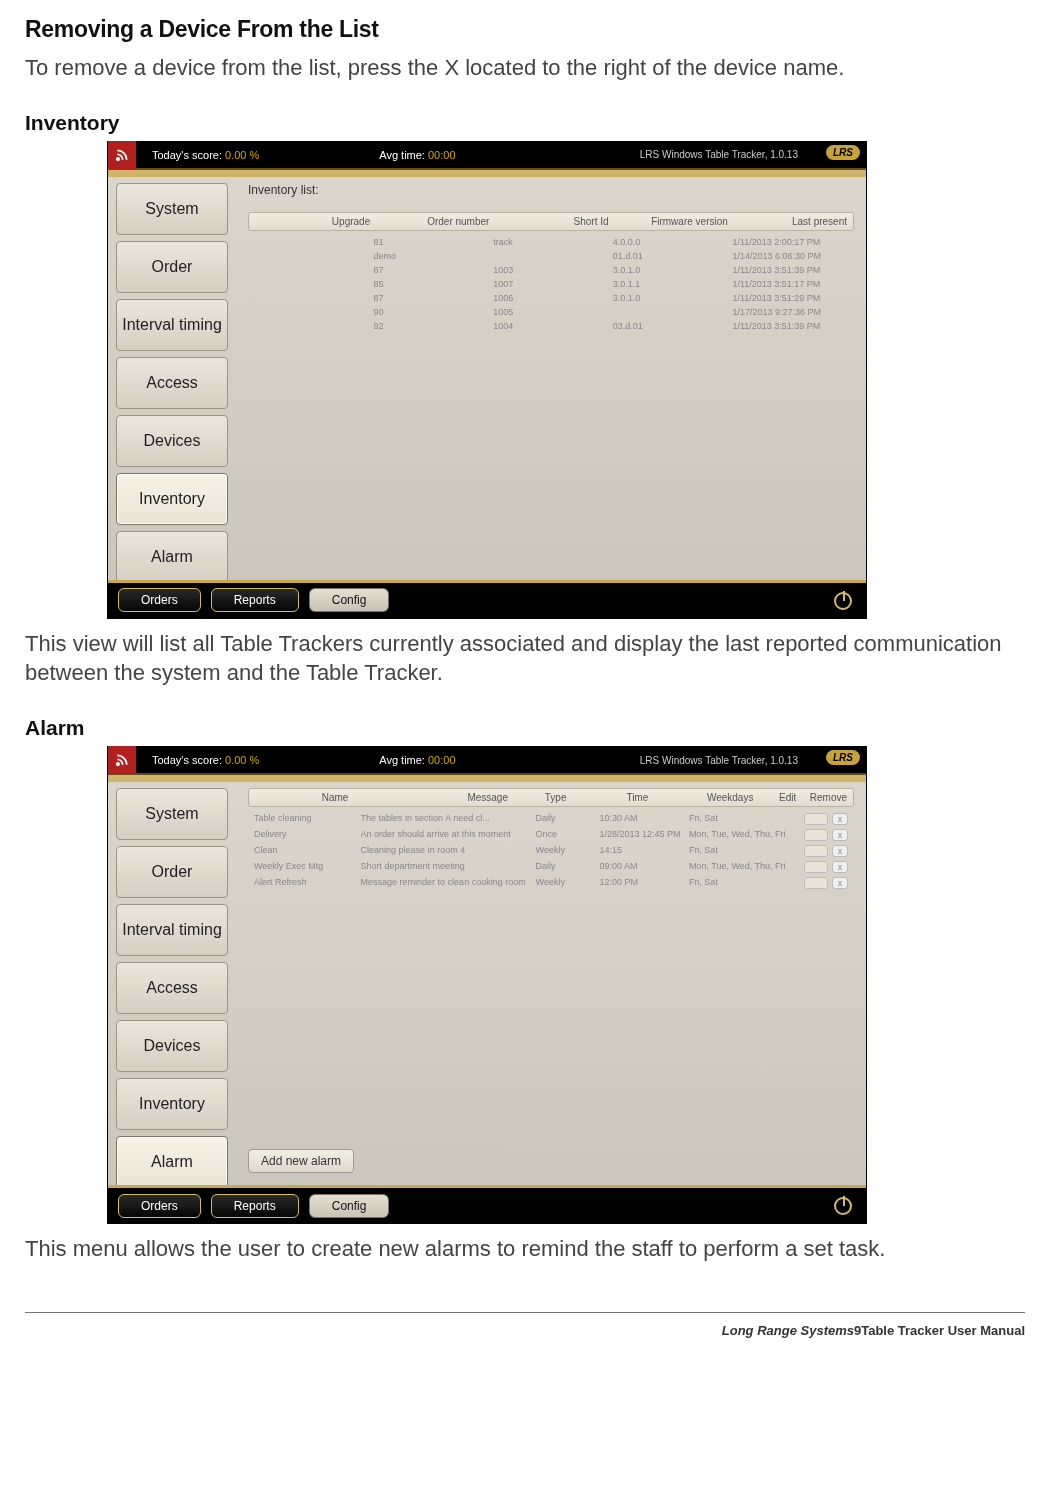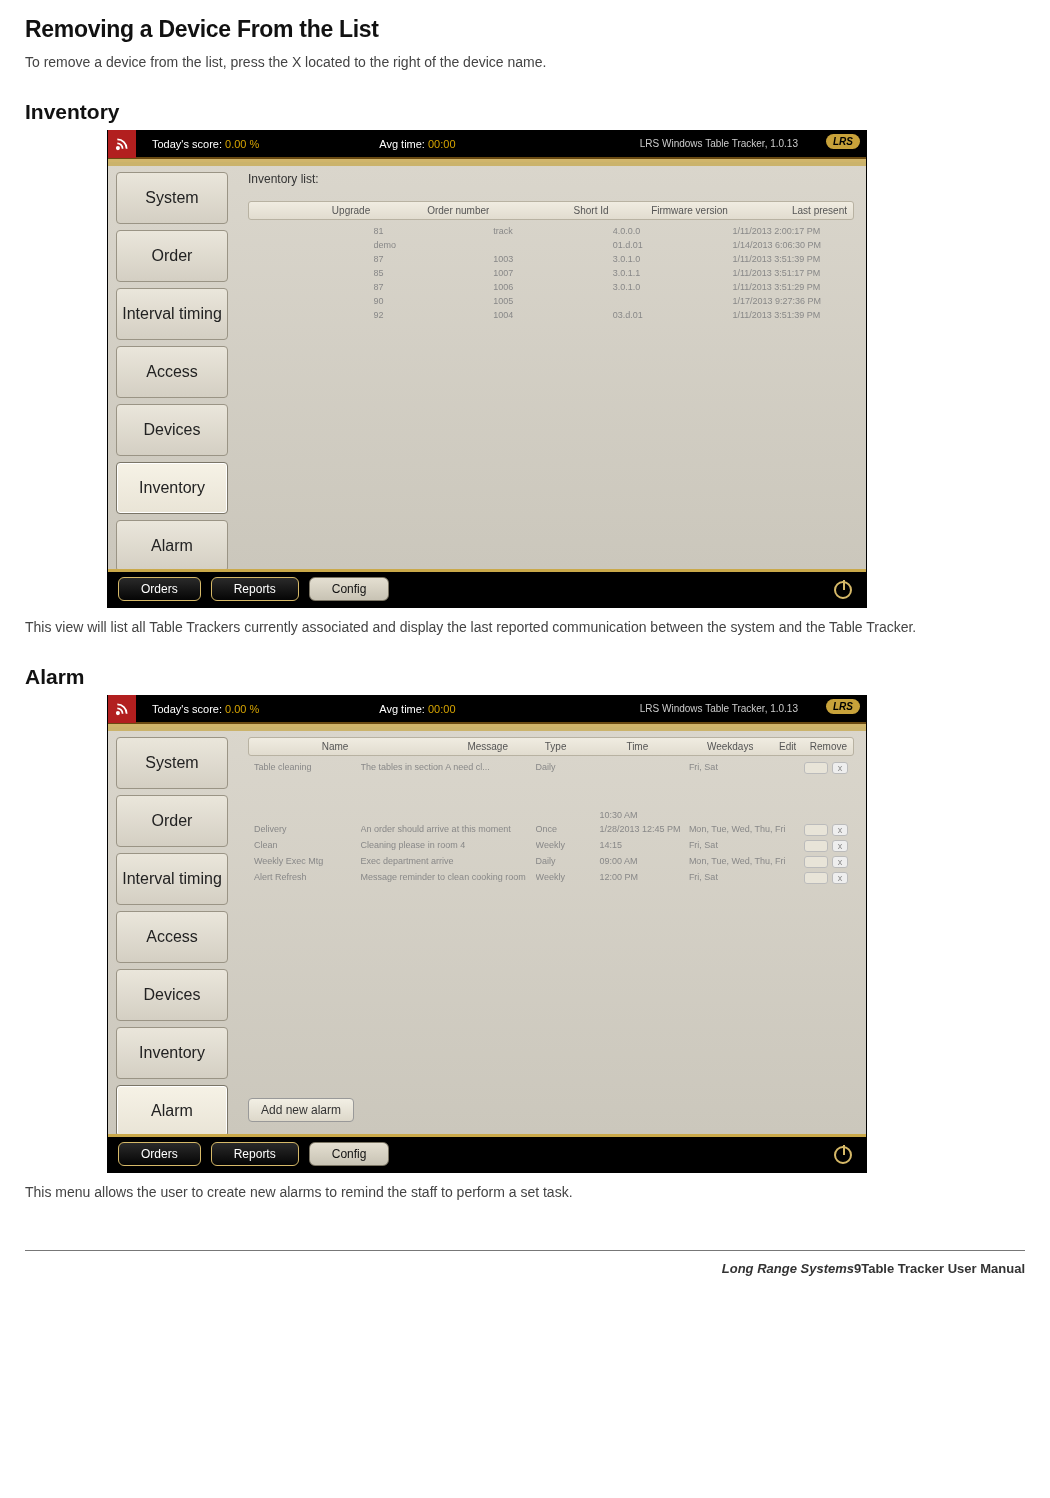--- a/index.html
+++ b/index.html
@@ -15,21 +15,21 @@
   h2.section-title {
     font-family: "Arial Narrow", Arial, sans-serif;
     font-weight: bold;
     font-stretch: condensed;
     letter-spacing: -0.3px;
     font-size: 23px;
     margin: 6px 0 10px 0;
     color: #111;
   }
   p.body-text {
-    font-size: 14px;
+    font-size: 22px;
     color: #444;
     margin-bottom: 28px;
     line-height: 1.35;
   }
   h3.subhead {
     font-family: "Arial Narrow", Arial, sans-serif;
     font-weight: bold;
     font-size: 21px;
     margin: 8px 0 6px 0;
     color: #111;
@@ -324,21 +324,21 @@
         <span style="flex:1">Time</span>
         <span style="flex:1.3">Weekdays</span>
         <span style="flex:0.5">Edit</span>
         <span style="flex:0.6">Remove</span>
       </div>
       <div class="alm-rows" id="alm-rows">
           <div class="alm-row">
             <span style="flex: 1.2 1 0%;">Table cleaning</span>
             <span style="flex: 2 1 0%;">The tables in section A need cl...</span>
             <span style="flex: 0.7 1 0%;">Daily</span>
-            <span style="flex: 1 1 0%; margin-top: 48px;">10:30 AM</span>
+            <span style="flex: 1 1 0%;">10:30 AM</span>
             <span style="flex: 1.3 1 0%;">Fri, Sat</span>
             <span class="edit-btn"></span>
             <span class="del-btn">x</span>
           </div>
           <div class="alm-row">
             <span style="flex: 1.2 1 0%;">Delivery</span>
             <span style="flex: 2 1 0%;">An order should arrive at this moment</span>
             <span style="flex: 0.7 1 0%;">Once</span>
             <span style="flex: 1 1 0%;">1/28/2013 12:45 PM</span>
             <span style="flex: 1.3 1 0%;">Mon, Tue, Wed, Thu, Fri</span>
@@ -349,21 +349,21 @@
             <span style="flex: 1.2 1 0%;">Clean</span>
             <span style="flex: 2 1 0%;">Cleaning please in room 4</span>
             <span style="flex: 0.7 1 0%;">Weekly</span>
             <span style="flex: 1 1 0%;">14:15</span>
             <span style="flex: 1.3 1 0%;">Fri, Sat</span>
             <span class="edit-btn"></span>
             <span class="del-btn">x</span>
           </div>
           <div class="alm-row">
             <span style="flex: 1.2 1 0%;">Weekly Exec Mtg</span>
-            <span style="flex: 2 1 0%;">Exec department arrive</span>
+            <span style="flex: 2 1 0%;">Short department meeting</span>
             <span style="flex: 0.7 1 0%;">Daily</span>
             <span style="flex: 1 1 0%;">09:00 AM</span>
             <span style="flex: 1.3 1 0%;">Mon, Tue, Wed, Thu, Fri</span>
             <span class="edit-btn"></span>
             <span class="del-btn">x</span>
           </div>
           <div class="alm-row">
             <span style="flex: 1.2 1 0%;">Alert Refresh</span>
             <span style="flex: 2 1 0%;">Message reminder to clean cooking room</span>
             <span style="flex: 0.7 1 0%;">Weekly</span>

